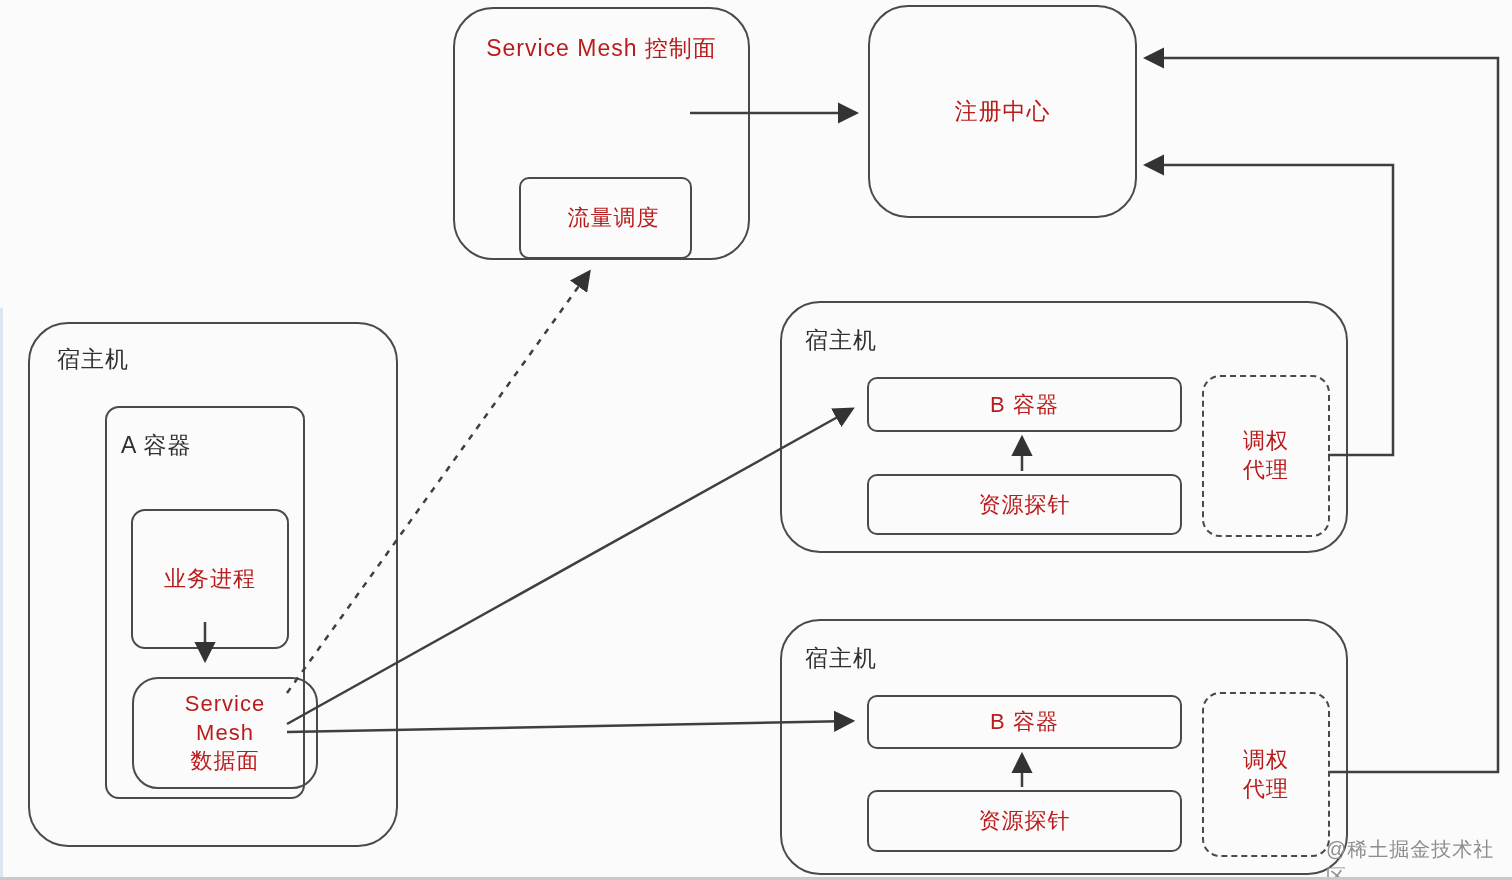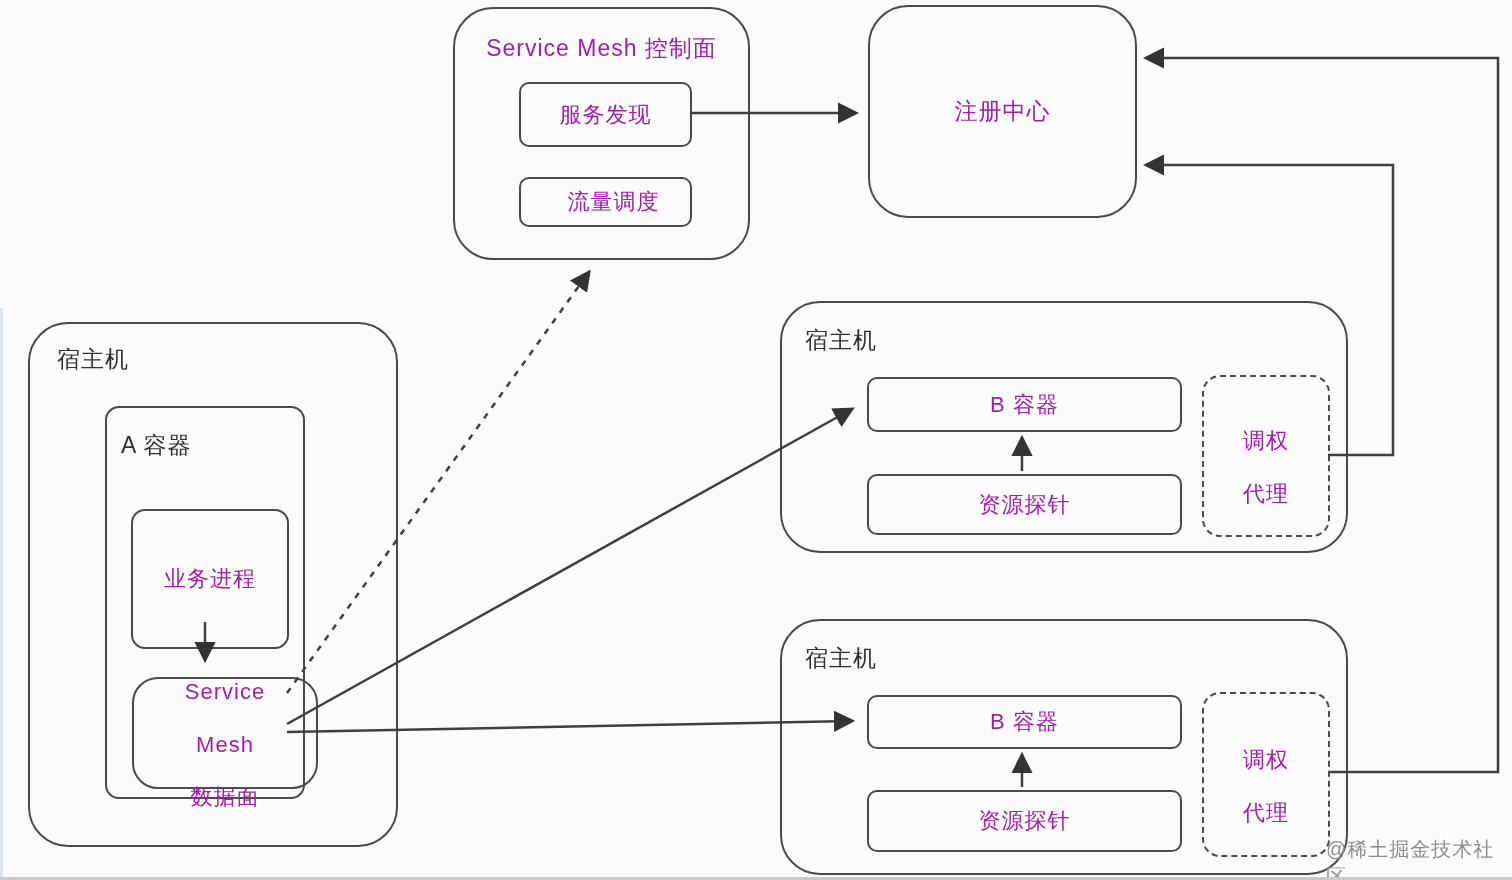--- a/index.html
+++ b/index.html
@@ -11,24 +11,24 @@
   }
   *{box-sizing:border-box;}
   .box{position:absolute;border:2.5px solid #4a4a4a;background:transparent;}
   .rounded-lg{border-radius:40px;}
   .rounded-md{border-radius:14px;}
   .rounded-sm{border-radius:10px;}
   .dashedbox{position:absolute;border:2.5px dashed #4a4a4a;border-radius:18px;background:transparent;}
   .corner-label{position:absolute;font-size:23px;letter-spacing:1px;color:#2f2f2f;font-weight:500;}
   .center-text{
     position:absolute;display:flex;align-items:center;justify-content:center;
-    text-align:left;font-size:22px;letter-spacing:1px;color:#a21caf;font-weight:500;
+    text-align:left;font-size:22px;letter-spacing:1px;color:#b91c1c;font-weight:500;
   }
   .multiline{flex-direction:column;line-height:1.3;}
-  .multiline span{display:block;margin-top:24px;}
+  .multiline span{display:block;}
   #svg-layer{position:absolute;left:0;top:0;width:1512px;height:880px;pointer-events:none;}
   #side-note{
     position:absolute;left:1402px;top:190px;width:72px;
     font-size:23px;line-height:1.45;text-align:center;letter-spacing:2px;
     color:#333;font-weight:500;
   }
   #side-note span{display:block;}
   #watermark{
     position:absolute;left:1326px;top:836px;font-size:20px;color:#8d8d8d;
     letter-spacing:1px;
@@ -56,24 +56,21 @@
         <span>Mesh</span>
         <span>数据面</span>
       </div>
     </div>
   </div>
 
   <div class="box rounded-lg" style="left:453px;top:7px;width:297px;height:253px;">
     <div class="center-text" style="left:0;top:24px;width:100%;height:30px;font-size:23px;">
       <span>Service Mesh 控制面</span>
     </div>
-    <div class="box rounded-sm center-text" style="left:64px;top:73px;width:173px;height:65px;">
-      <span>服务发现</span>
-    </div>
-    <div class="box rounded-sm center-text" style="left:64px;top:168px;width:173px;height:50px;padding-left:16px;">
+    <div class="box rounded-sm center-text" style="left:64px;top:168px;width:173px;height:82px;padding-left:16px;">
       <span>流量调度</span>
     </div>
   </div>
 
   <div class="box rounded-lg center-text" style="left:868px;top:5px;width:269px;height:213px;font-size:23px;">
     <span>注册中心</span>
   </div>
 
   <div class="box rounded-lg" style="left:780px;top:301px;width:568px;height:252px;">
     <div class="corner-label" style="left:23px;top:22px;">宿主机</div>

